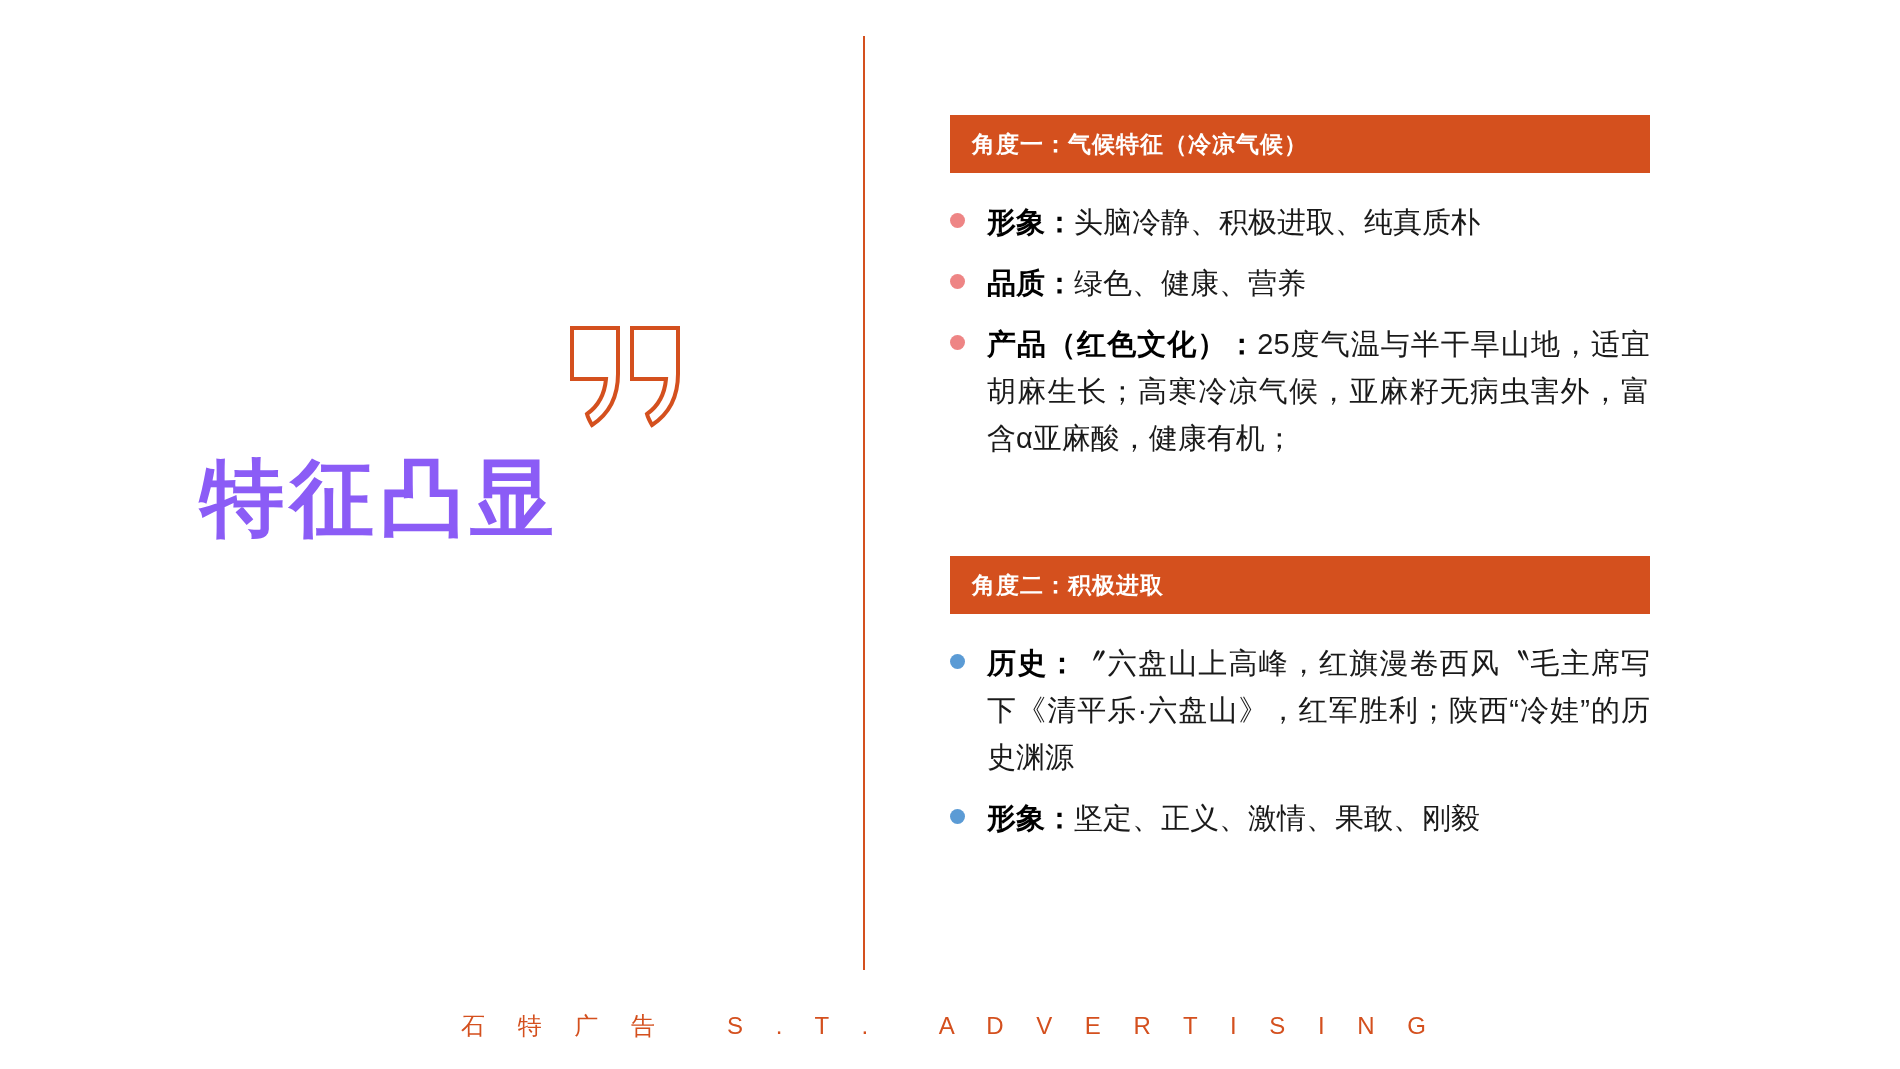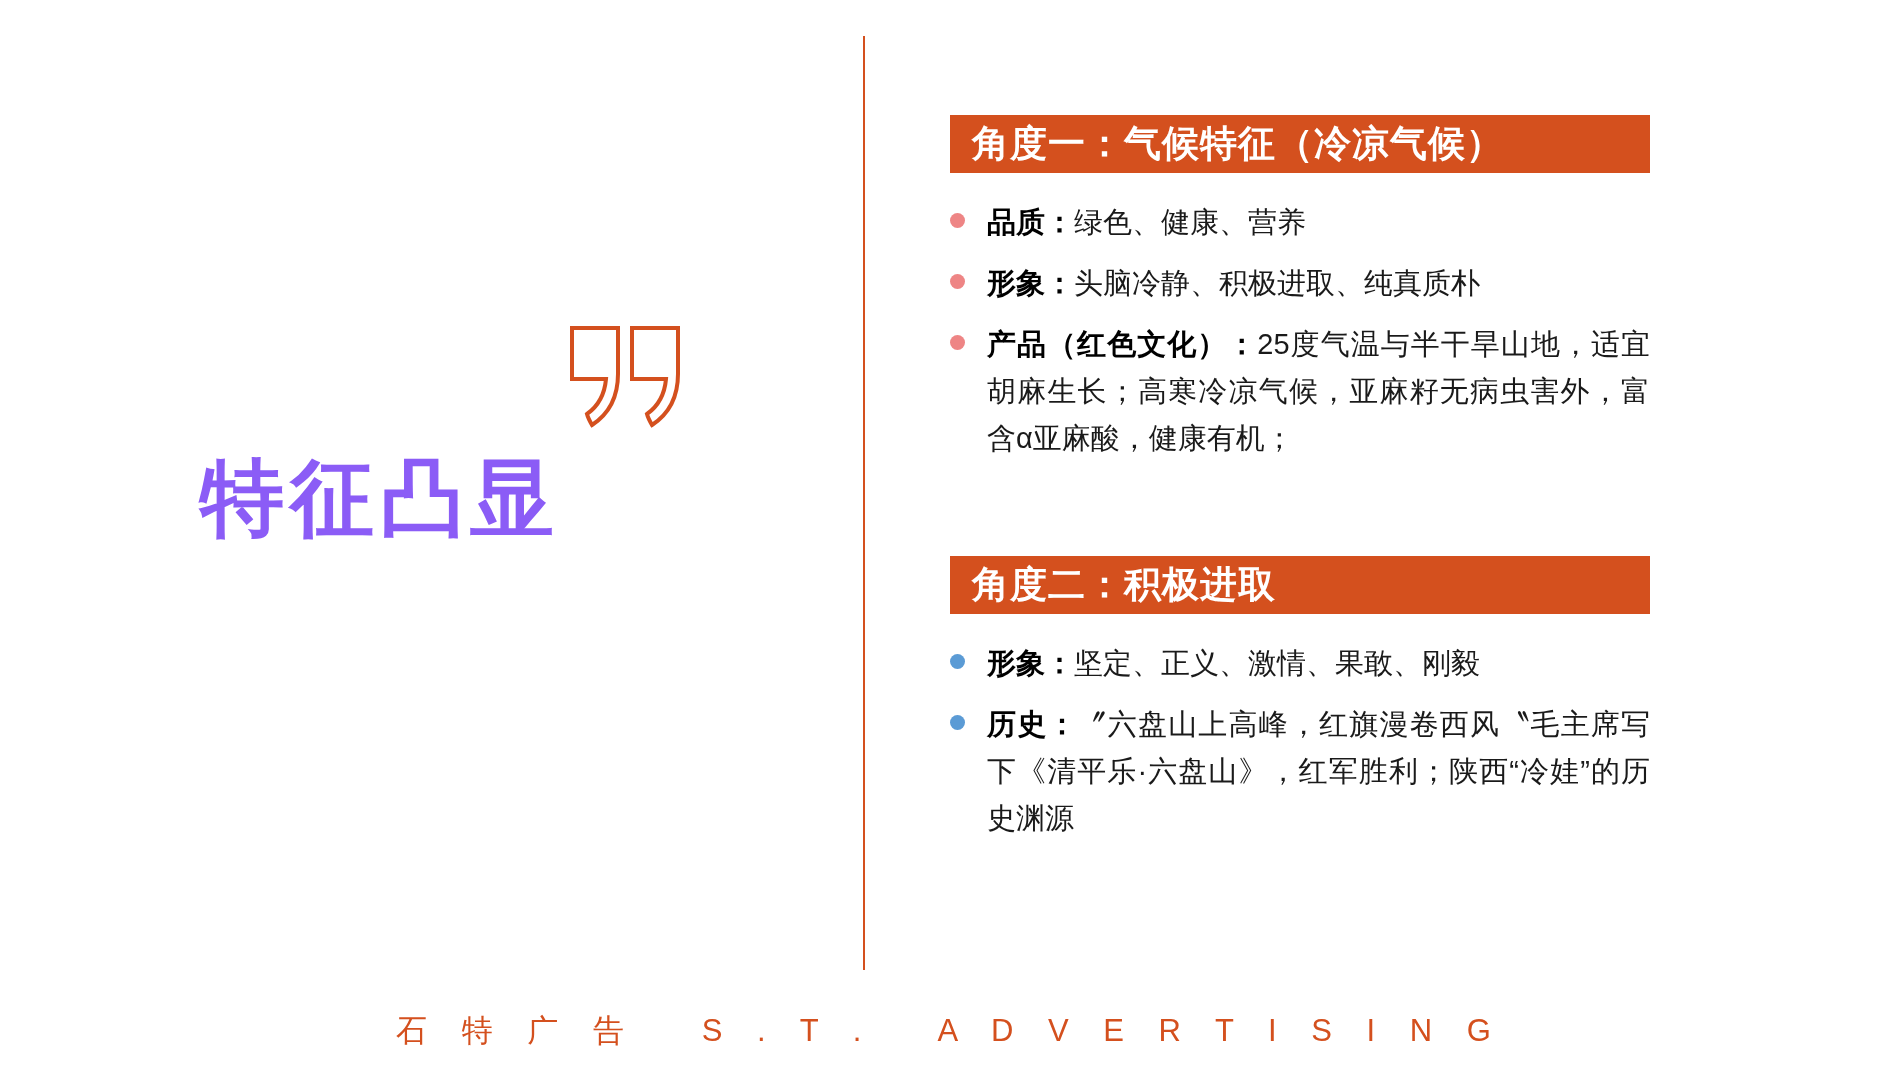--- a/index.html
+++ b/index.html
@@ -80,21 +80,21 @@
   .section-banner {
     background: #D4501E;
     height: 58px;
     display: flex;
     align-items: center;
     padding: 0 0 0 22px;
     box-sizing: border-box;
   }
   .section-banner-text {
     color: #ffffff;
-    font-size: 37px;
+    font-size: 23px;
     font-weight: 700;
     letter-spacing: 1px;
     white-space: nowrap;
   }
 
   .bullet-list {
     margin: 0;
     padding: 0;
     list-style: none;
     margin-top: 26px;
@@ -131,21 +131,21 @@
   .footer {
     position: absolute;
     left: 0;
     top: 1010px;
     width: 1900px;
     text-align: center;
   }
   .footer-text {
     display: inline-block;
     color: #D4501E;
-    font-size: 31px;
+    font-size: 24px;
     letter-spacing: 13px;
     font-weight: 400;
     white-space: pre;
   }
 </style>
 </head>
 <body>
 
 <div class="slide">
 
@@ -165,45 +165,45 @@
 
   <div class="right-panel">
 
     <div class="section section-1">
       <div class="section-banner">
         <span class="section-banner-text">角度一：气候特征（冷凉气候）</span>
       </div>
       <ul class="bullet-list">
         <li class="bullet-item">
           <span class="bullet-dot dot-pink"></span>
+          <span class="bullet-text"><span class="bullet-label">形象：</span><span>头脑冷静、积极进取、纯真质朴</span></span>
+        </li>
+        <li class="bullet-item">
+          <span class="bullet-dot dot-pink"></span>
           <span class="bullet-text"><span class="bullet-label">品质：</span><span>绿色、健康、营养</span></span>
-        </li>
-        <li class="bullet-item">
-          <span class="bullet-dot dot-pink"></span>
-          <span class="bullet-text"><span class="bullet-label">形象：</span><span>头脑冷静、积极进取、纯真质朴</span></span>
         </li>
         <li class="bullet-item">
           <span class="bullet-dot dot-pink"></span>
           <span class="bullet-text"><span class="bullet-label">产品（红色文化）：</span><span>25度气温与半干旱山地，适宜胡麻生长；高寒冷凉气候，亚麻籽无病虫害外，富含α亚麻酸，健康有机；</span></span>
         </li>
       </ul>
     </div>
 
     <div class="section section-2">
       <div class="section-banner">
         <span class="section-banner-text">角度二：积极进取</span>
       </div>
       <ul class="bullet-list">
         <li class="bullet-item">
           <span class="bullet-dot dot-blue"></span>
+          <span class="bullet-text"><span class="bullet-label">历史：</span><span>〞六盘山上高峰，红旗漫卷西风〝毛主席写下《清平乐·六盘山》，红军胜利；陕西“冷娃”的历史渊源</span></span>
+        </li>
+        <li class="bullet-item">
+          <span class="bullet-dot dot-blue"></span>
           <span class="bullet-text"><span class="bullet-label">形象：</span><span>坚定、正义、激情、果敢、刚毅</span></span>
-        </li>
-        <li class="bullet-item">
-          <span class="bullet-dot dot-blue"></span>
-          <span class="bullet-text"><span class="bullet-label">历史：</span><span>〞六盘山上高峰，红旗漫卷西风〝毛主席写下《清平乐·六盘山》，红军胜利；陕西“冷娃”的历史渊源</span></span>
         </li>
       </ul>
     </div>
 
   </div>
 
   <div class="footer">
     <span class="footer-text">石 特 广 告   S . T .   A D V E R T I S I N G</span>
   </div>
 

